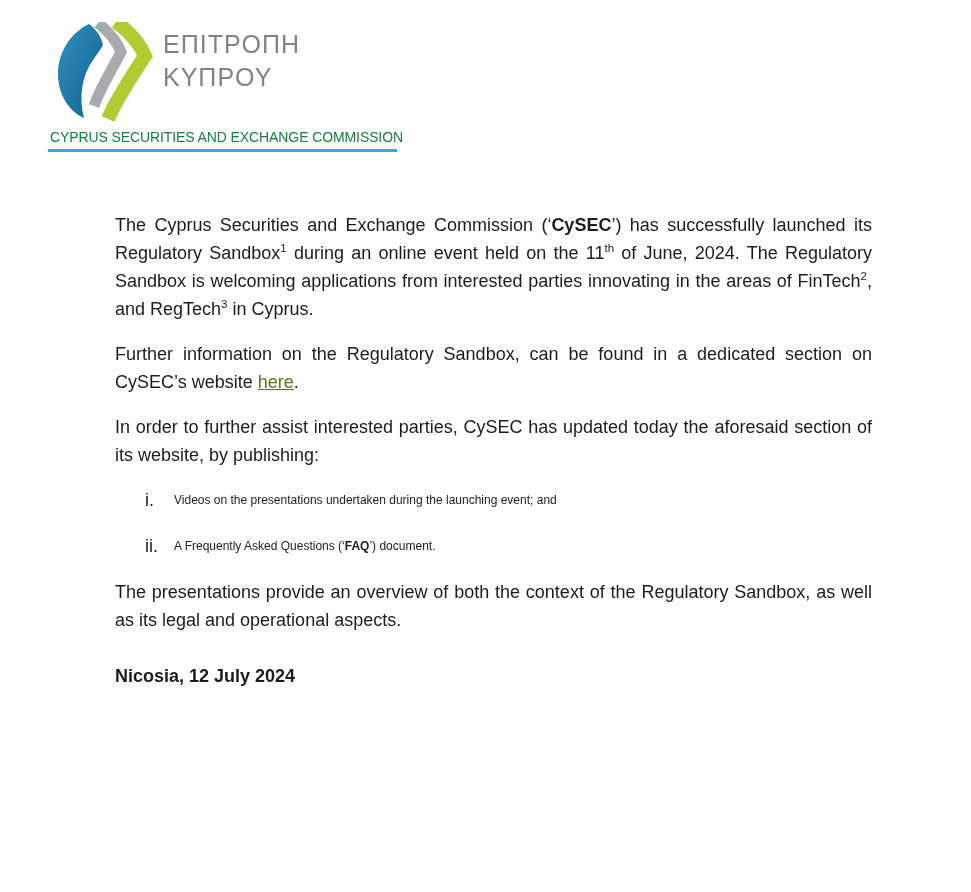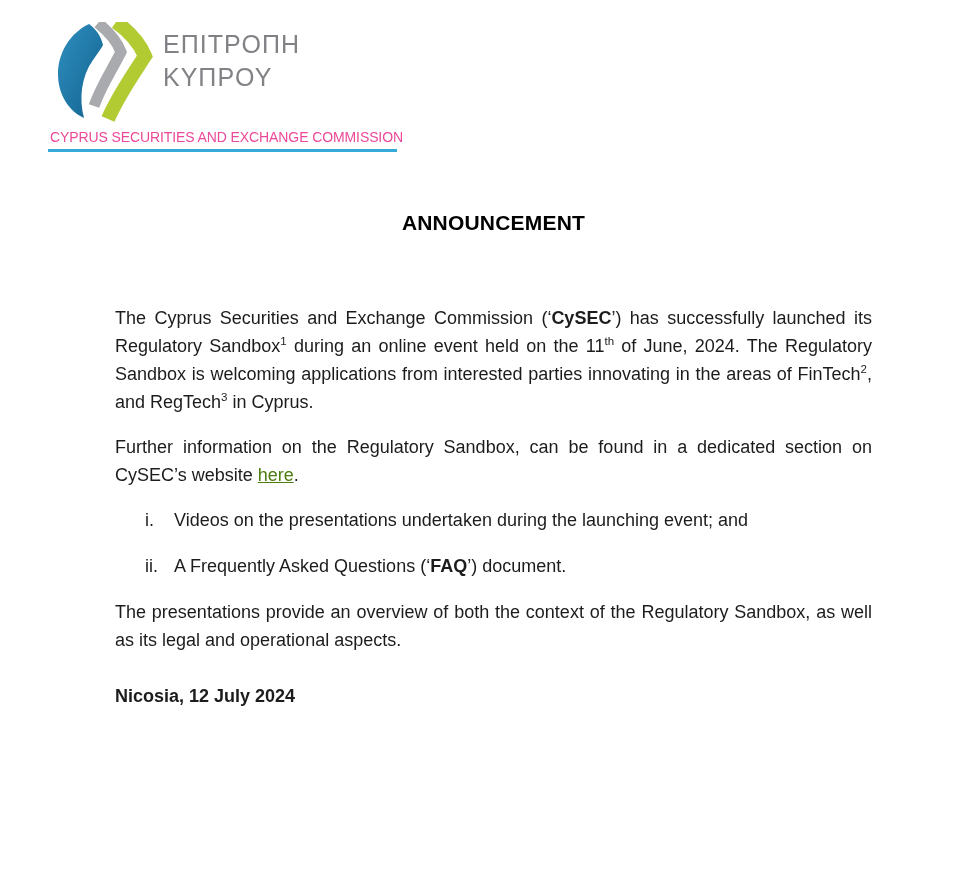--- a/index.html
+++ b/index.html
@@ -18,21 +18,21 @@
   
   .logo-block { position: absolute; left: 30px; top: 16px; width: 352px; height: 142px; }
   .logo-mark { position: absolute; left: 8px; top: 6px; }
   .greek-lines {
     position: absolute; left: 115px; top: 12px;
     font-size: 25px; line-height: 33px; letter-spacing: 1px;
     color: #808285; white-space: nowrap;
   }
   .logo-subtitle {
     position: absolute; left: 2px; top: 113px;
-    font-size: 14px; letter-spacing: -0.1px; color: #ec4899; white-space: nowrap;
+    font-size: 14px; letter-spacing: -0.1px; color: #15803d; white-space: nowrap;
   }
   .logo-underline {
     position: absolute; left: 0; top: 133px;
     width: 349px; height: 3px; background: #36abd7;
   }
 
   
   .content { position: absolute; left: 97px; top: 211px; width: 757px; }
   .doc-title {
     font-size: 21px; font-weight: bold; letter-spacing: 0.2px;
@@ -43,21 +43,21 @@
     font-size: 18px; line-height: 28px;
     text-align: justify;
     margin-bottom: 17px;
   }
   sup { font-size: 11.5px; line-height: 0; vertical-align: super; }
   strong { font-weight: bold; }
   a.doc-link { color: #4d7c0f; text-decoration: underline; cursor: pointer; }
 
   .list-item { display: flex; margin-bottom: 18px; padding-left: 30px; }
   .list-marker { width: 29px; flex: none; font-size: 18px; line-height: 28px; }
-  .list-text { flex: 1; font-size: 18px; line-height: 28px; }
+  .list-text { flex: 1; font-size: 12px; line-height: 28px; }
 
   .date-line { font-weight: bold; text-align: left; margin-top: 28px; }
 </style>
 </head>
 <body>
 
 <div class="page">
 
   <header class="logo-block">
     <svg class="logo-mark" width="105" height="100" viewBox="0 0 105 100">
@@ -74,26 +74,26 @@
     <div class="greek-lines">
       <div>ΕΠΙΤΡΟΠΗ</div>
       <div>ΚΥΠΡΟΥ</div>
     </div>
     <div class="logo-subtitle">CYPRUS SECURITIES AND EXCHANGE COMMISSION</div>
     <div class="logo-underline"></div>
   </header>
 
   <main class="content">
 
-    <h1 class="doc-title">ANNOUNCEMENT</h1>
 
     <p><span>The Cyprus Securities and Exchange Commission (‘</span><strong>CySEC</strong><span>’) has successfully launched its Regulatory Sandbox</span><sup>1</sup><span> during an online event held on the 11</span><sup>th</sup><span> of June, 2024. The Regulatory Sandbox is welcoming applications from interested parties innovating in the areas of FinTech</span><sup>2</sup><span>, and RegTech</span><sup>3</sup><span> in Cyprus.</span></p>
 
     <p><span>Further information on the Regulatory Sandbox, can be found in a dedicated section on CySEC’s website </span><a class="doc-link">here</a><span>.</span></p>
 
+    <p>In order to further assist interested parties, CySEC has updated today the aforesaid section of its website, by publishing:</p>
 
     <div class="list-item">
       <span class="list-marker">i.</span>
       <span class="list-text">Videos on the presentations undertaken during the launching event; and</span>
     </div>
 
     <div class="list-item">
       <span class="list-marker">ii.</span>
       <span class="list-text"><span>A Frequently Asked Questions (‘</span><strong>FAQ</strong><span>’) document.</span></span>
     </div>

